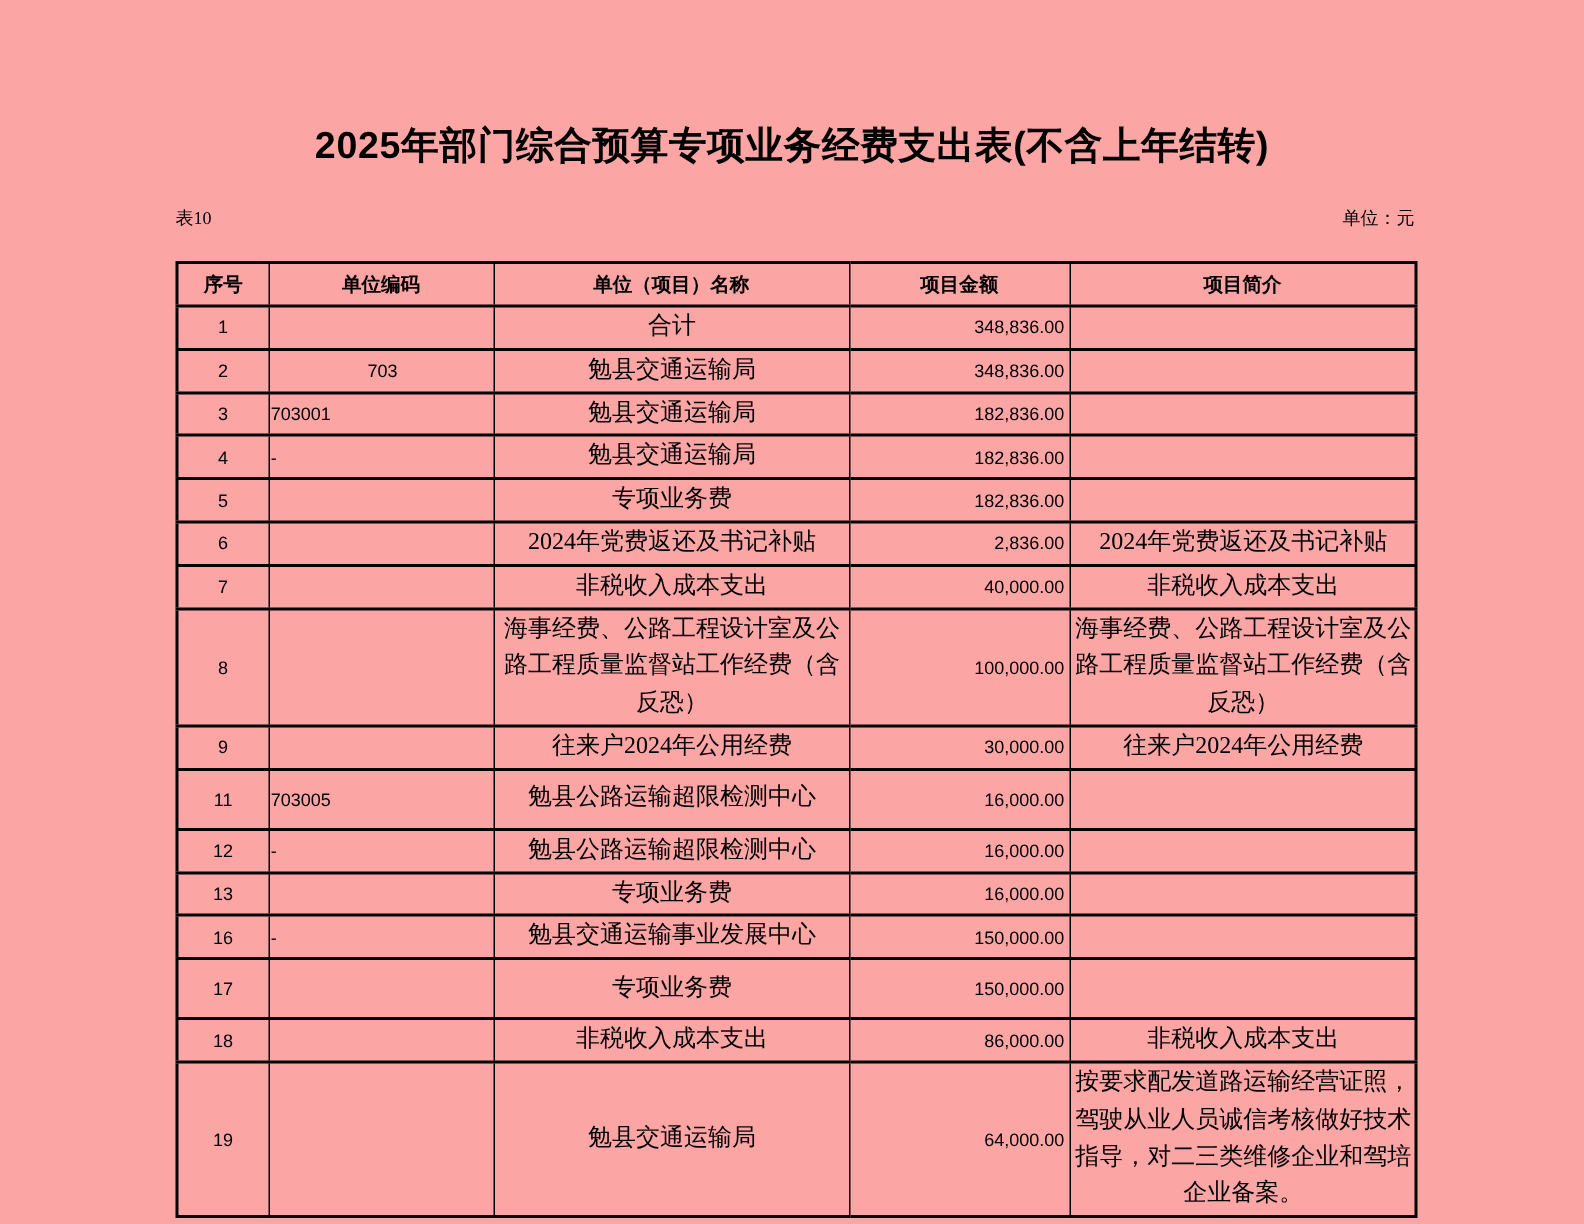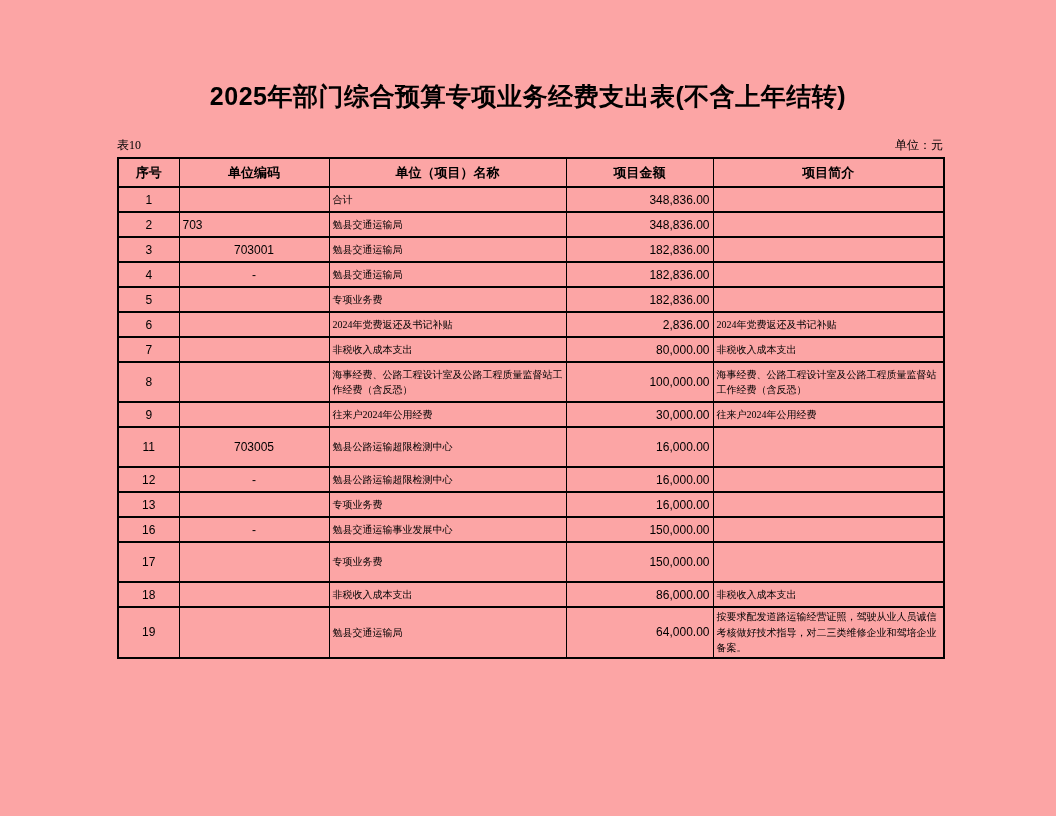--- a/index.html
+++ b/index.html
@@ -35,21 +35,21 @@
     left: 117px;
     top: 137px;
     width: 826px;
   }
   .meta {
     display: flex;
     justify-content: space-between;
     align-items: flex-end;
     font-size: 12px;
     font-family: "Liberation Serif", serif;
-    margin-bottom: 3px;
+    margin-bottom: 20px;
   }
   table.budget {
     border-collapse: collapse;
     table-layout: fixed;
     width: 826px;
     border: 2px solid #000;
   }
   .budget th, .budget td {
     border: 1px solid #000;
     border-top-width: 2px;
@@ -70,29 +70,29 @@
   .budget tbody tr:nth-child(8),
   .budget tbody tr:nth-child(10),
   .budget tbody tr:nth-child(14) { height: 40px; }
   .budget tbody tr:nth-child(19) { height: 63px; }
   .cell-seq {
     text-align: center;
     font-size: 12px;
     font-family: "Liberation Sans", sans-serif;
   }
   .cell-code {
-    text-align: center;
+    text-align: left;
     font-size: 12px;
     font-family: "Liberation Sans", sans-serif;
   }
   
-  .budget tbody tr:nth-child(2) .cell-code { text-align: left; padding-left: 3px; }
+  .budget tbody tr:nth-child(2) .cell-code { text-align: center; padding-left: 3px; }
   .cell-name, .cell-brief {
-    text-align: left;
-    font-size: 10px;
+    text-align: center;
+    font-size: 16px;
     font-family: "Liberation Serif", serif;
     line-height: 1.55;
     padding: 1px 2px 1px 3px;
   }
   .cell-amount {
     text-align: right;
     font-size: 12px;
     font-family: "Liberation Sans", sans-serif;
     padding-right: 3px;
   }
@@ -173,21 +173,21 @@
     <td class="cell-code"></td>
     <td class="cell-name">2024年党费返还及书记补贴</td>
     <td class="cell-amount">2,836.00</td>
     <td class="cell-brief">2024年党费返还及书记补贴</td>
   </tr>
 
   <tr>
     <td class="cell-seq">7</td>
     <td class="cell-code"></td>
     <td class="cell-name">非税收入成本支出</td>
-    <td class="cell-amount">80,000.00</td>
+    <td class="cell-amount">40,000.00</td>
     <td class="cell-brief">非税收入成本支出</td>
   </tr>
 
   <tr>
     <td class="cell-seq">8</td>
     <td class="cell-code"></td>
     <td class="cell-name">海事经费、公路工程设计室及公路工程质量监督站工作经费（含反恐）</td>
     <td class="cell-amount">100,000.00</td>
     <td class="cell-brief">海事经费、公路工程设计室及公路工程质量监督站工作经费（含反恐）</td>
   </tr>

